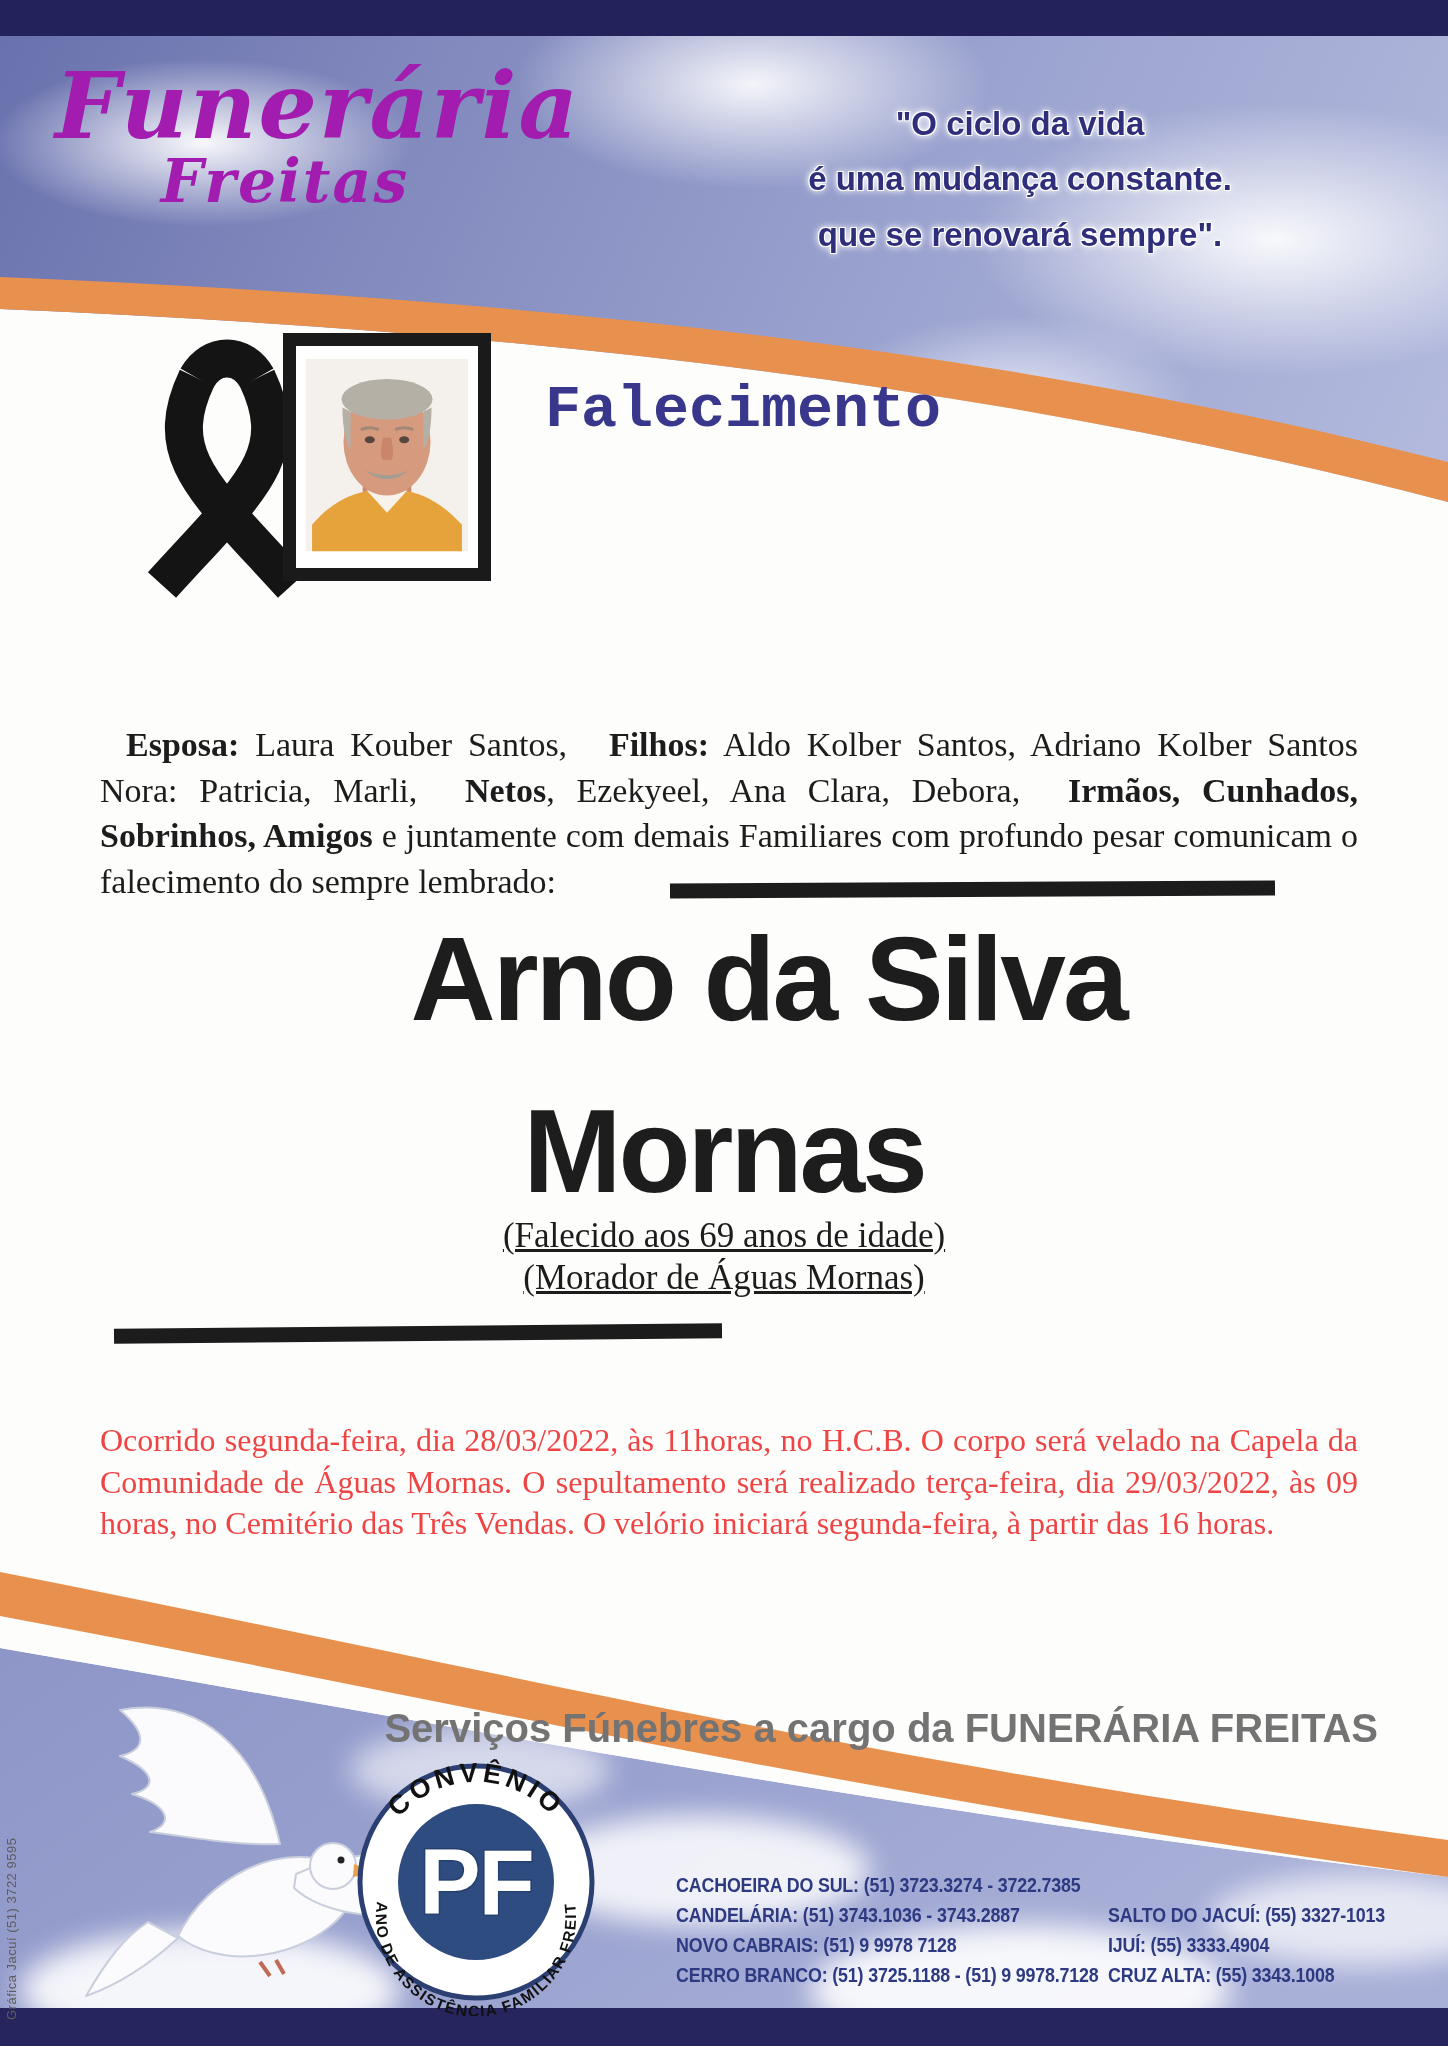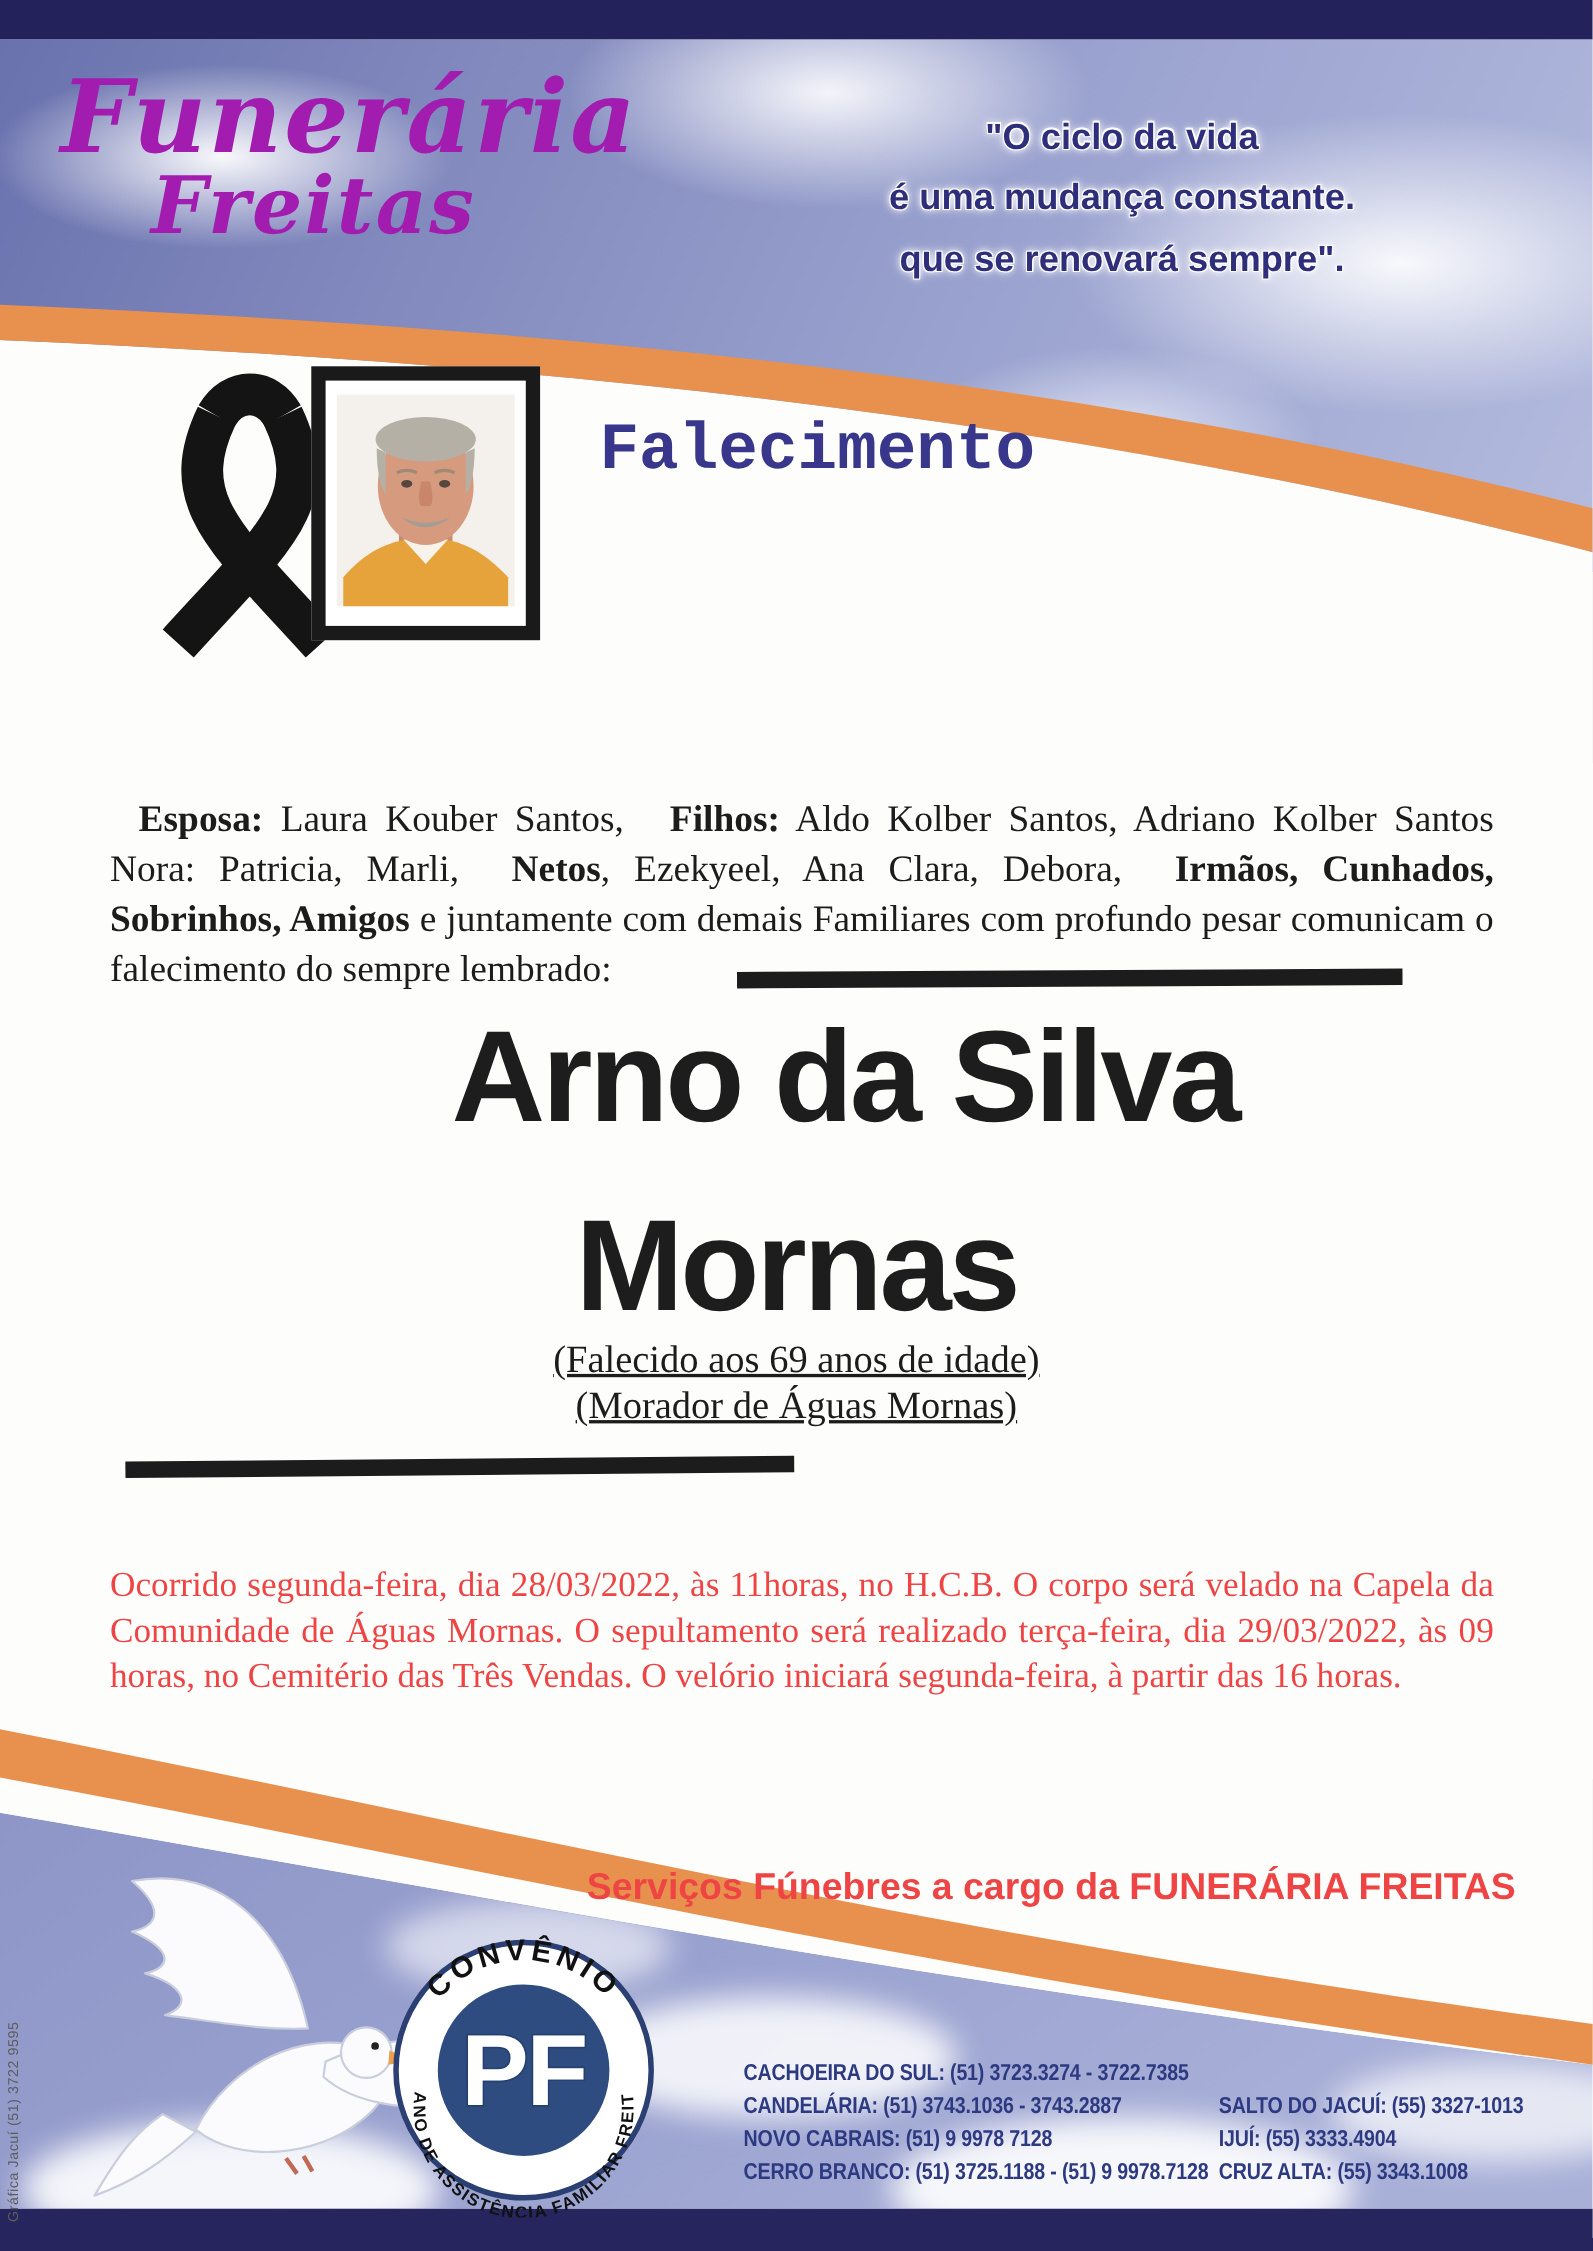--- a/index.html
+++ b/index.html
@@ -14,21 +14,21 @@
       radial-gradient(ellipse 340px 150px at 52% 10%, rgba(255,255,255,.9), rgba(255,255,255,0) 70%),
       radial-gradient(ellipse 420px 190px at 88% 42%, rgba(255,255,255,.92), rgba(255,255,255,0) 72%),
       radial-gradient(ellipse 260px 120px at 70% 75%, rgba(240,243,252,.8), rgba(255,255,255,0) 70%),
       radial-gradient(ellipse 240px 100px at 30% 80%, rgba(235,238,250,.65), rgba(255,255,255,0) 70%),
       linear-gradient(115deg,#6a72ae 0%,#8890c2 35%,#9aa2cf 60%,#b4bbde 100%);}
   .header-svg{position:absolute;left:0;top:0;width:1448px;height:520px;}
 
   .brand{position:absolute;left:55px;top:58px;width:460px;text-align:center;
          color:#a21caf;font-family:"DejaVu Serif",serif;font-style:italic;font-weight:700;}
   .brand .l1{font-size:92px;line-height:1.05;letter-spacing:2px;}
-  .brand .l2{font-size:72px;line-height:1.0;margin-top:-4px;letter-spacing:2px;}
+  .brand .l2{font-size:60px;line-height:1.0;margin-top:-4px;letter-spacing:2px;}
 
   .quote{position:absolute;left:650px;top:96px;width:740px;text-align:center;
          font-size:33px;font-weight:700;line-height:1.68;color:#2f2e7b;
          text-shadow:0 0 6px #fff,0 0 10px #fff,1px 1px 0 #fff,-1px -1px 0 #fff,1px -1px 0 #fff,-1px 1px 0 #fff;}
 
   
   .ribbon-svg{position:absolute;left:112px;top:330px;}
   .photo-frame{position:absolute;left:283px;top:333px;border:13px solid #1a1a1a;
                background:#fff;padding:10px;}
   .section-title{position:absolute;left:545px;top:376px;font-size:60px;font-weight:700;
@@ -53,21 +53,21 @@
   .note1{top:1216px;}
   .note2{top:1258px;}
 
   .details{position:absolute;left:100px;top:1388px;width:1258px;
            font-family:"Liberation Serif",serif;font-size:32px;line-height:1.3;
            color:#ef4444;text-align:justify;}
 
   
   .footer{position:absolute;left:0;top:1560px;width:1448px;height:486px;}
   .footer-svg{position:absolute;left:0;top:0;width:1448px;height:486px;}
-  .services{position:absolute;right:70px;top:136px;font-size:34px;font-weight:700;color:#ef4444;white-space:nowrap;}
+  .services{position:absolute;right:70px;top:146px;font-size:40px;font-weight:700;color:#737373;white-space:nowrap;}
   .dove-svg{position:absolute;left:28px;top:116px;}
   .logo-svg{position:absolute;left:346px;top:196px;}
   .contacts{position:absolute;color:#2d3a82;font-weight:700;font-size:21px;line-height:30px;
             letter-spacing:-.2px;white-space:nowrap;transform:scaleX(.85);transform-origin:left top;}
   .contacts-left{left:676px;top:310px;}
   .contacts-right{left:1108px;top:340px;}
   .printer{position:absolute;left:4px;top:240px;height:220px;
            writing-mode:vertical-rl;transform:rotate(180deg);
            font-size:13px;color:#5d5d5d;letter-spacing:.5px;}
 

